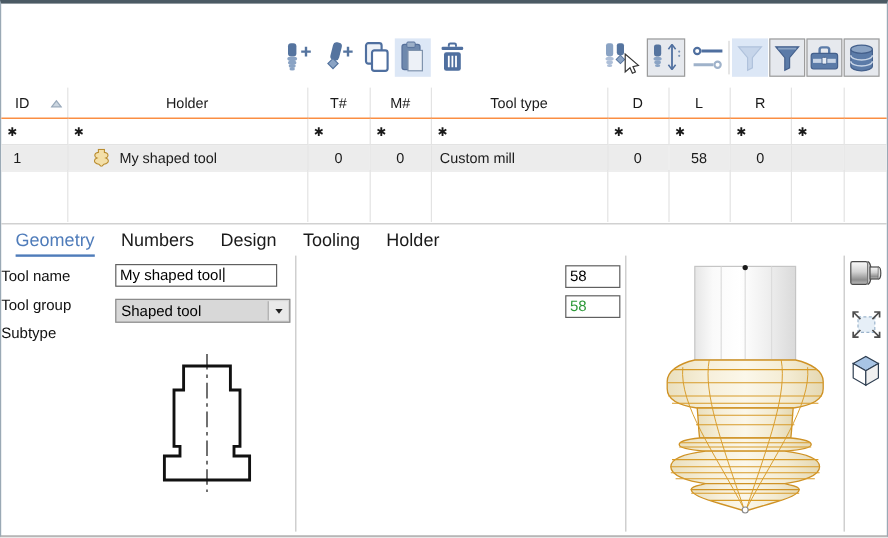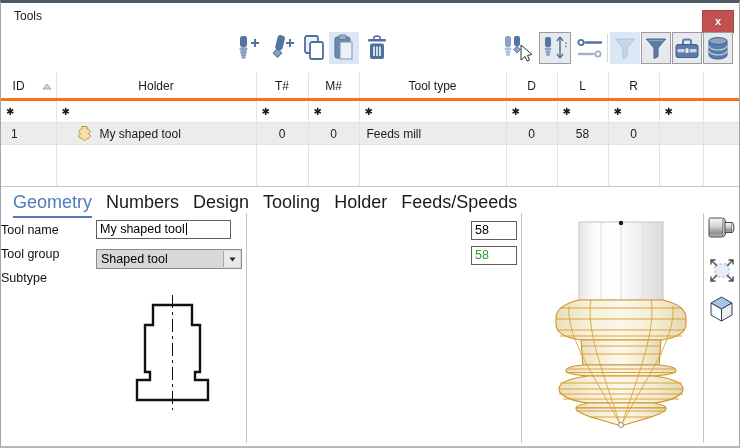--- a/index.html
+++ b/index.html
@@ -15,58 +15,52 @@
   .scope .lab{font-size:16px;font-weight:bold;color:#3a3a3a;line-height:32px;}
   .scope svg{position:absolute;left:195px;top:14px;}
   .tbtn{position:absolute;top:29px;width:30px;height:32px;display:flex;align-items:center;justify-content:center;box-sizing:border-box;}
   .tbtn.pressed{background:#e6e9ee;border:1px solid #9c9c9c;}
   .tbtn.litebg{background:#dce7f6;}
   .tsep{position:absolute;top:31px;width:1px;height:28px;background:#d5d5d5;}
   
   table.grid{position:absolute;left:0;top:70px;width:738px;border-collapse:collapse;table-layout:fixed;font-size:12px;color:#1a1a1a;}
   .grid th,.grid td{border-right:1px solid #e3e3e3;border-bottom:1px solid #e3e3e3;padding:0;overflow:hidden;white-space:nowrap;}
   .grid th:last-child,.grid td:last-child{border-right:none;}
-  .grid tr.hdr th{height:25px;font-weight:normal;text-align:center;border-bottom:3px solid #f97316;}
+  .grid tr.hdr th{height:25px;font-weight:normal;text-align:center;border-bottom:1px solid #f97316;}
   .grid th.hid{text-align:left;padding-left:8px;}
   .grid tr.flt td{height:21px;font-size:10px;color:#1a1a1a;padding-left:5px;vertical-align:middle;}
   .grid tr.row td{height:21px;background:#ececec;}
   .grid tr.row td.num{text-align:center;}
   .grid tr.row td.idc{padding-left:10px;}
   .grid tr.row td.typ{padding-left:7px;}
   .grid tr.empty td{height:42px;border-bottom:none;}
   .capwrap{display:flex;align-items:center;gap:9px;padding-left:21px;}
   
   .hsep{position:absolute;left:0;top:183px;width:100%;height:1px;background:#c6c6c6;}
-  .tabs{position:absolute;left:12px;top:189px;display:flex;gap:14px;font-size:18px;color:#1a1a1a;}
+  .tabs{position:absolute;left:12px;top:189px;display:flex;gap:22px;font-size:15px;color:#1a1a1a;}
   .tab{padding-bottom:3px;cursor:default;}
   .tab.active{color:#4f7cba;border-bottom:2px solid #4f7cba;}
   
   .vdiv{position:absolute;top:210px;bottom:3px;width:1px;background:#c4c4c4;}
   .lbl{position:absolute;font-size:12.5px;color:#111;white-space:nowrap;}
   .field{position:absolute;box-sizing:border-box;height:19px;background:#fff;border:1px solid #606060;
          font-size:12.5px;line-height:17px;padding:0 3px;white-space:nowrap;overflow:hidden;}
   .caret{display:inline-block;width:1px;height:12px;background:#000;vertical-align:-2px;margin-left:1px;}
   .combo{position:absolute;box-sizing:border-box;height:20px;background:#d8d8d8;border:1px solid #8b8b8b;
          font-size:12.5px;line-height:18px;padding-left:4px;white-space:nowrap;overflow:hidden;}
   .combo .cb{position:absolute;right:1px;top:1px;bottom:1px;width:16px;background:#e9e9e9;border-left:1px solid #a7a7a7;
          display:flex;align-items:center;justify-content:center;}
   .green{color:#2e9939;}
   .rtool{position:absolute;left:703px;width:35px;display:flex;justify-content:center;}
 </style>
 </head>
 <body>
 
 <div class="win">
 
-  <div class="titlebar">
-    <span class="title">Tools</span>
-    <button class="close">
-      <span>x</span>
-    </button>
-  </div>
 
 
   <div class="tbtn" style="left:231px">
     <svg width="26" height="28" viewBox="0 0 26 28">
       <rect x="6" y="2" width="7" height="11" rx="2.5" fill="#55749f"></rect>
       <ellipse cx="9.5" cy="15" rx="4.1" ry="2" fill="#8aa3c4"></ellipse>
         <ellipse cx="9.5" cy="18.2" rx="3.5" ry="1.8" fill="#8aa3c4"></ellipse>
       <ellipse cx="9.5" cy="21" rx="2.9" ry="1.6" fill="#8aa3c4"></ellipse>
         <ellipse cx="9.5" cy="23.4" rx="2.3" ry="1.4" fill="#8aa3c4"></ellipse>
       <path d="M17 9 H25 M21 5 V13" stroke="#55749f" stroke-width="2"></path>
@@ -210,21 +204,21 @@
       <td>
         <div class="capwrap">
           <svg width="13" height="15" viewBox="0 0 13 15">
             <path d="M4 0.5 H9 V3 C11 3.3 12 4.2 12 5.5 C12 6.6 11.2 7.2 10.2 7.6 C11.4 8 12.3 8.8 12.3 10 C12.3 11.6 10.6 12.5 8.6 12.8 L7 14.5 H6 L4.4 12.8 C2.4 12.5 0.7 11.6 0.7 10 C0.7 8.8 1.6 8 2.8 7.6 C1.8 7.2 1 6.6 1 5.5 C1 4.2 2 3.3 4 3 Z" fill="#f3dfa8" stroke="#b98c2e" stroke-width="0.9"></path>
           </svg>
           <span>My shaped tool</span>
         </div>
       </td>
       <td class="num">0</td>
       <td class="num">0</td>
-      <td class="typ">Feeds mill</td>
+      <td class="typ">Custom mill</td>
       <td class="num">0</td>
       <td class="num">58</td>
       <td class="num">0</td>
       <td></td>
       <td></td>
     </tr>
     <tr class="empty">
       <td></td>
           <td></td>
           <td></td>
@@ -240,21 +234,20 @@
     </table>
 
   <div class="hsep"></div>
 
   <div class="tabs">
     <span class="tab active">Geometry</span>
     <span class="tab">Numbers</span>
     <span class="tab">Design</span>
     <span class="tab">Tooling</span>
     <span class="tab">Holder</span>
-    <span class="tab">Feeds/Speeds</span>
   </div>
 
   <div class="vdiv" style="left:245px"></div>
   <div class="vdiv" style="left:520px"></div>
   <div class="vdiv" style="left:702px"></div>
 
   <div class="lbl" style="left:0;width:91px;top:220px">Tool name</div>
   <div class="field" style="left:95px;top:217px;width:135px">
     <span>My shaped tool</span><span class="caret"></span>
   </div>

